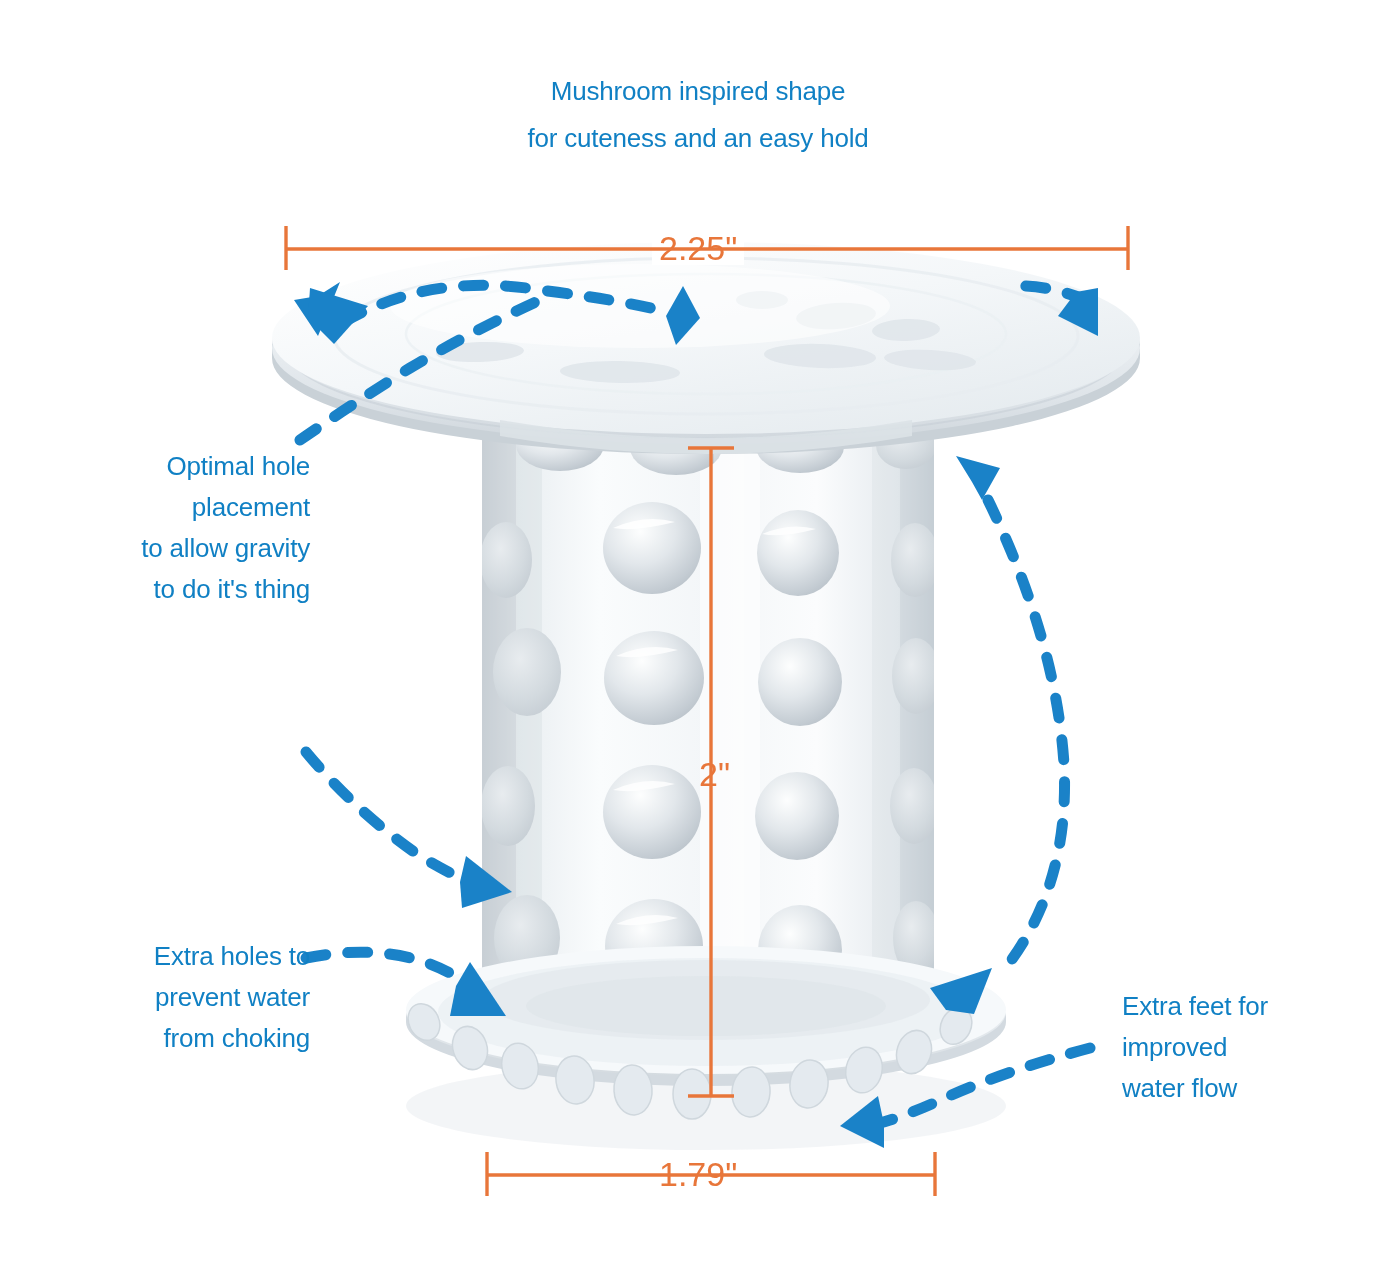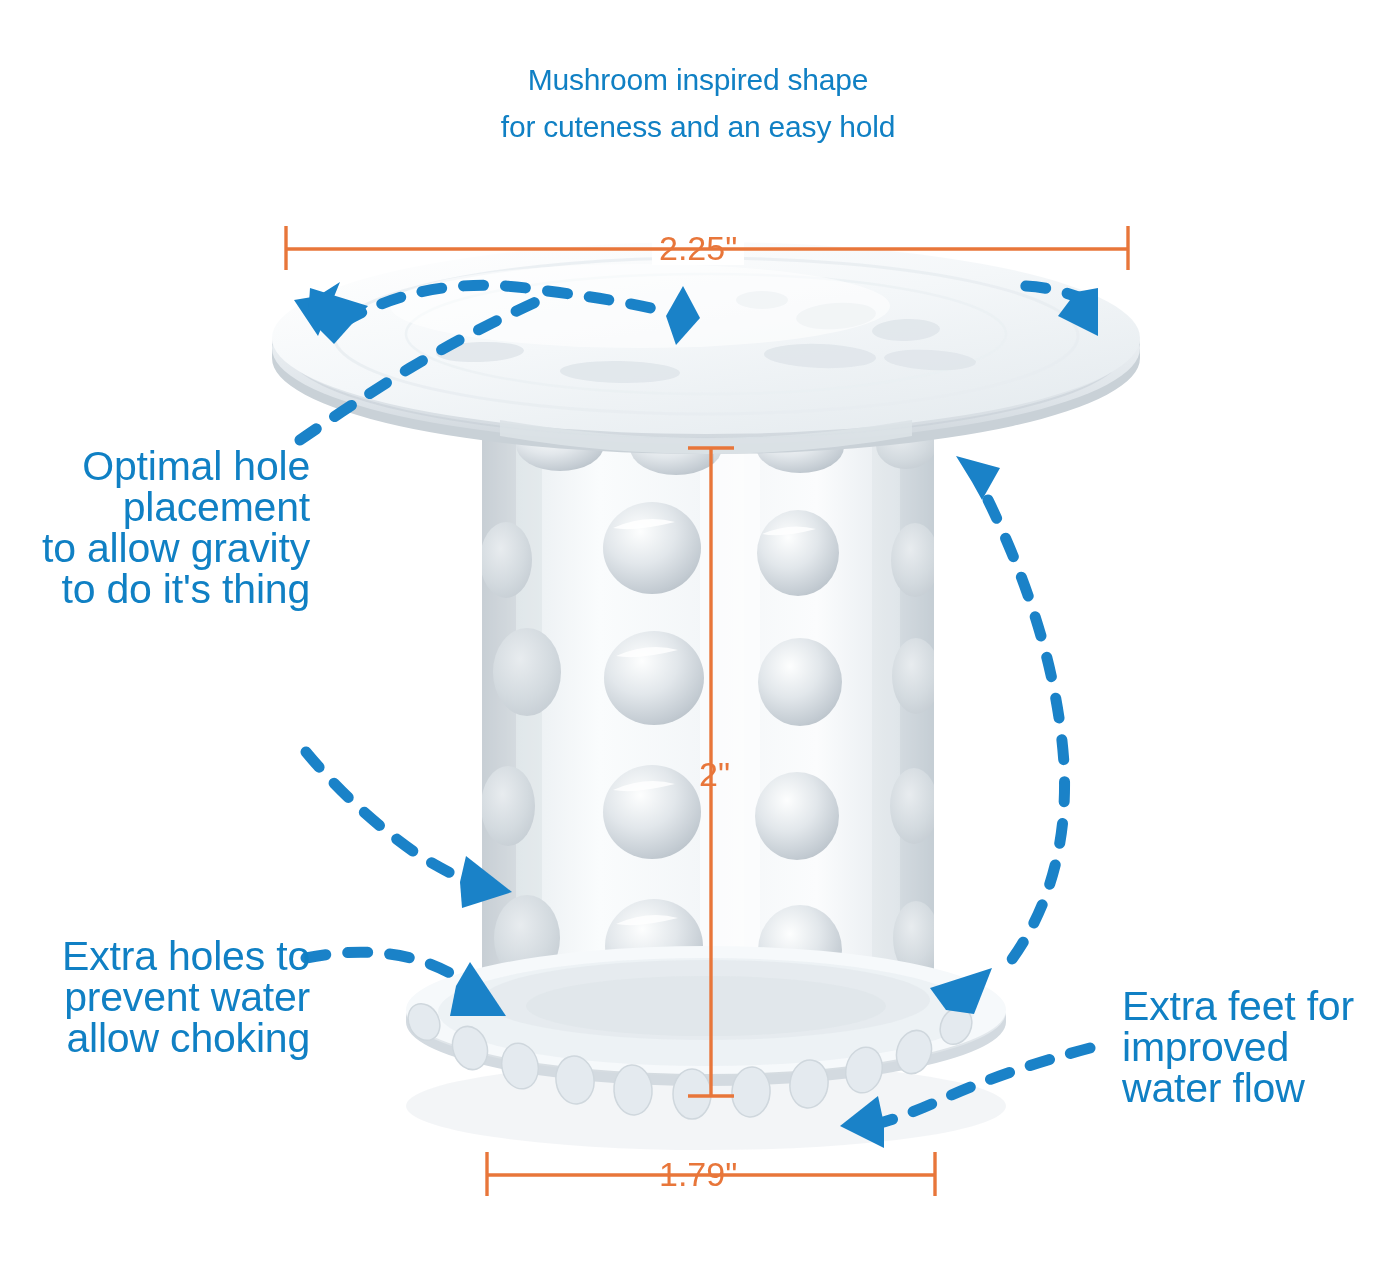--- a/index.html
+++ b/index.html
@@ -16,34 +16,34 @@
     height: 1264px;
     background: #ffffff;
     overflow: hidden;
   }
 
   
   .callout {
     position: absolute;
     color: #1080C4;
     font-family: "Liberation Sans", sans-serif;
-    font-size: 41px;
+    font-size: 26px;
     line-height: 41px;
     white-space: pre-line;
     letter-spacing: -0.2px;
   }
   .callout.right-al { text-align: right; }
   .callout.left-al  { text-align: left; }
   .callout.center-al{ text-align: center; }
 
   #title {
     left: 388px;
-    top: 56px;
+    top: 68px;
     width: 620px;
-    font-size: 30px;
+    font-size: 26px;
     line-height: 47px;
   }
   #co-hole-placement { left: 20px;  top: 446px; width: 290px; }
   #co-hair-wraps     { left: 20px;  top: 688px; width: 290px; }
   #co-extra-holes    { left: 20px;  top: 936px; width: 290px; }
   #co-optimal-width  { left: 1105px; top: 586px; width: 262px; }
   #co-extra-feet     { left: 1105px; top: 986px; width: 262px; margin-left: 17px; }
 
   
   .dim-text {
@@ -294,21 +294,21 @@
 for cuteness and an easy hold</div>
 
     <div class="callout right-al" id="co-hole-placement">Optimal hole
 placement
 to allow gravity
 to do it's thing</div>
 
 
     <div class="callout right-al" id="co-extra-holes">Extra holes to
 prevent water
-allow choking</div>
+from choking</div>
 
 
     <div class="callout left-al" id="co-extra-feet">Extra feet for
 improved
 water flow</div>
 
     <div class="dim-text" id="dim-top-text">2.25"</div>
 
     <div class="dim-text" id="dim-height-text">2"</div>
 

